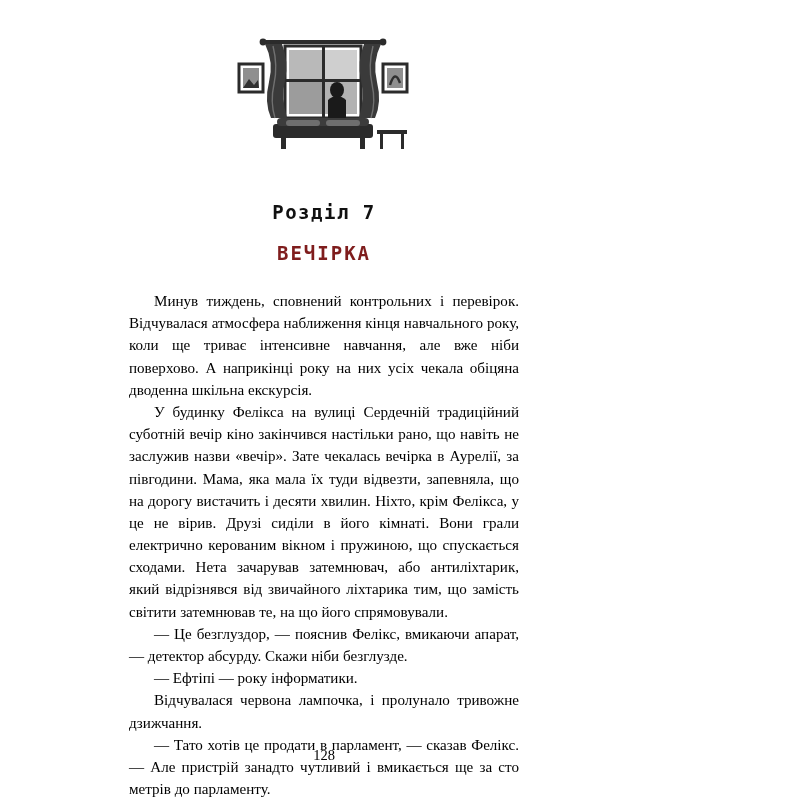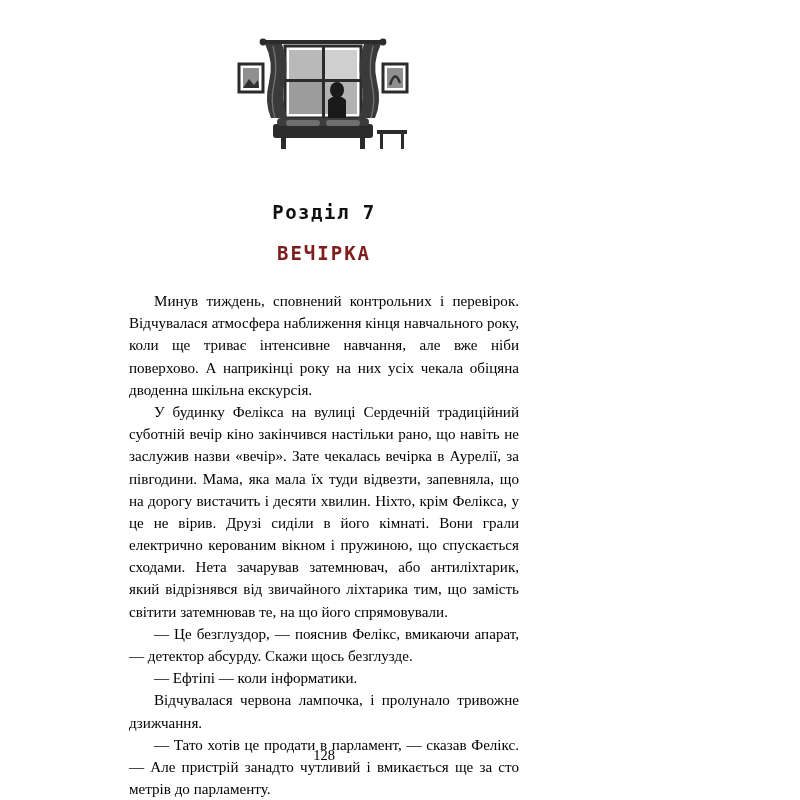--- a/index.html
+++ b/index.html
@@ -131,21 +131,21 @@
   </div>
 
   <div class="chapter-head">
     <div class="chapter-number">Розділ 7</div>
     <div class="chapter-title">ВЕЧІРКА</div>
   </div>
 
   <div class="body-text">
     <p>Минув тиждень, сповнений контрольних і перевірок. Відчувалася атмосфера наближення кінця навчального року, коли ще триває інтенсивне навчання, але вже ніби поверхово. А наприкінці року на них усіх чекала обіцяна дводенна шкільна екскурсія.</p>
     <p>У будинку Фелікса на вулиці Сердечній традиційний суботній вечір кіно закінчився настільки рано, що навіть не заслужив назви «вечір». Зате чекалась вечірка в Аурелії, за півгодини. Мама, яка мала їх туди відвезти, запевняла, що на дорогу вистачить і десяти хвилин. Ніхто, крім Фелікса, у це не вірив. Друзі сиділи в його кімнаті. Вони грали електрично керованим вікном і пружиною, що спускається сходами. Нета зачарував затемнювач, або антиліхтарик, який відрізнявся від звичайного ліхтарика тим, що замість світити затемнював те, на що його спрямовували.</p>
-    <p>— Це безглуздор, — пояснив Фелікс, вмикаючи апарат, — детектор абсурду. Скажи щось безглузде.</p>
-    <p>— Ефтіпі — коли інформатики.</p>
+    <p>— Це безглуздор, — пояснив Фелікс, вмикаючи апарат, — детектор абсурду. Скажи ніби безглузде.</p>
+    <p>— Ефтіпі — року інформатики.</p>
     <p>Відчувалася червона лампочка, і пролунало тривожне дзижчання.</p>
     <p>— Тато хотів це продати в парламент, — сказав Фелікс. — Але пристрій занадто чутливий і вмикається ще за сто метрів до парламенту.</p>
   </div>
 
   <div class="page-number">128</div>
 
 </div>
 
 </body></html>

